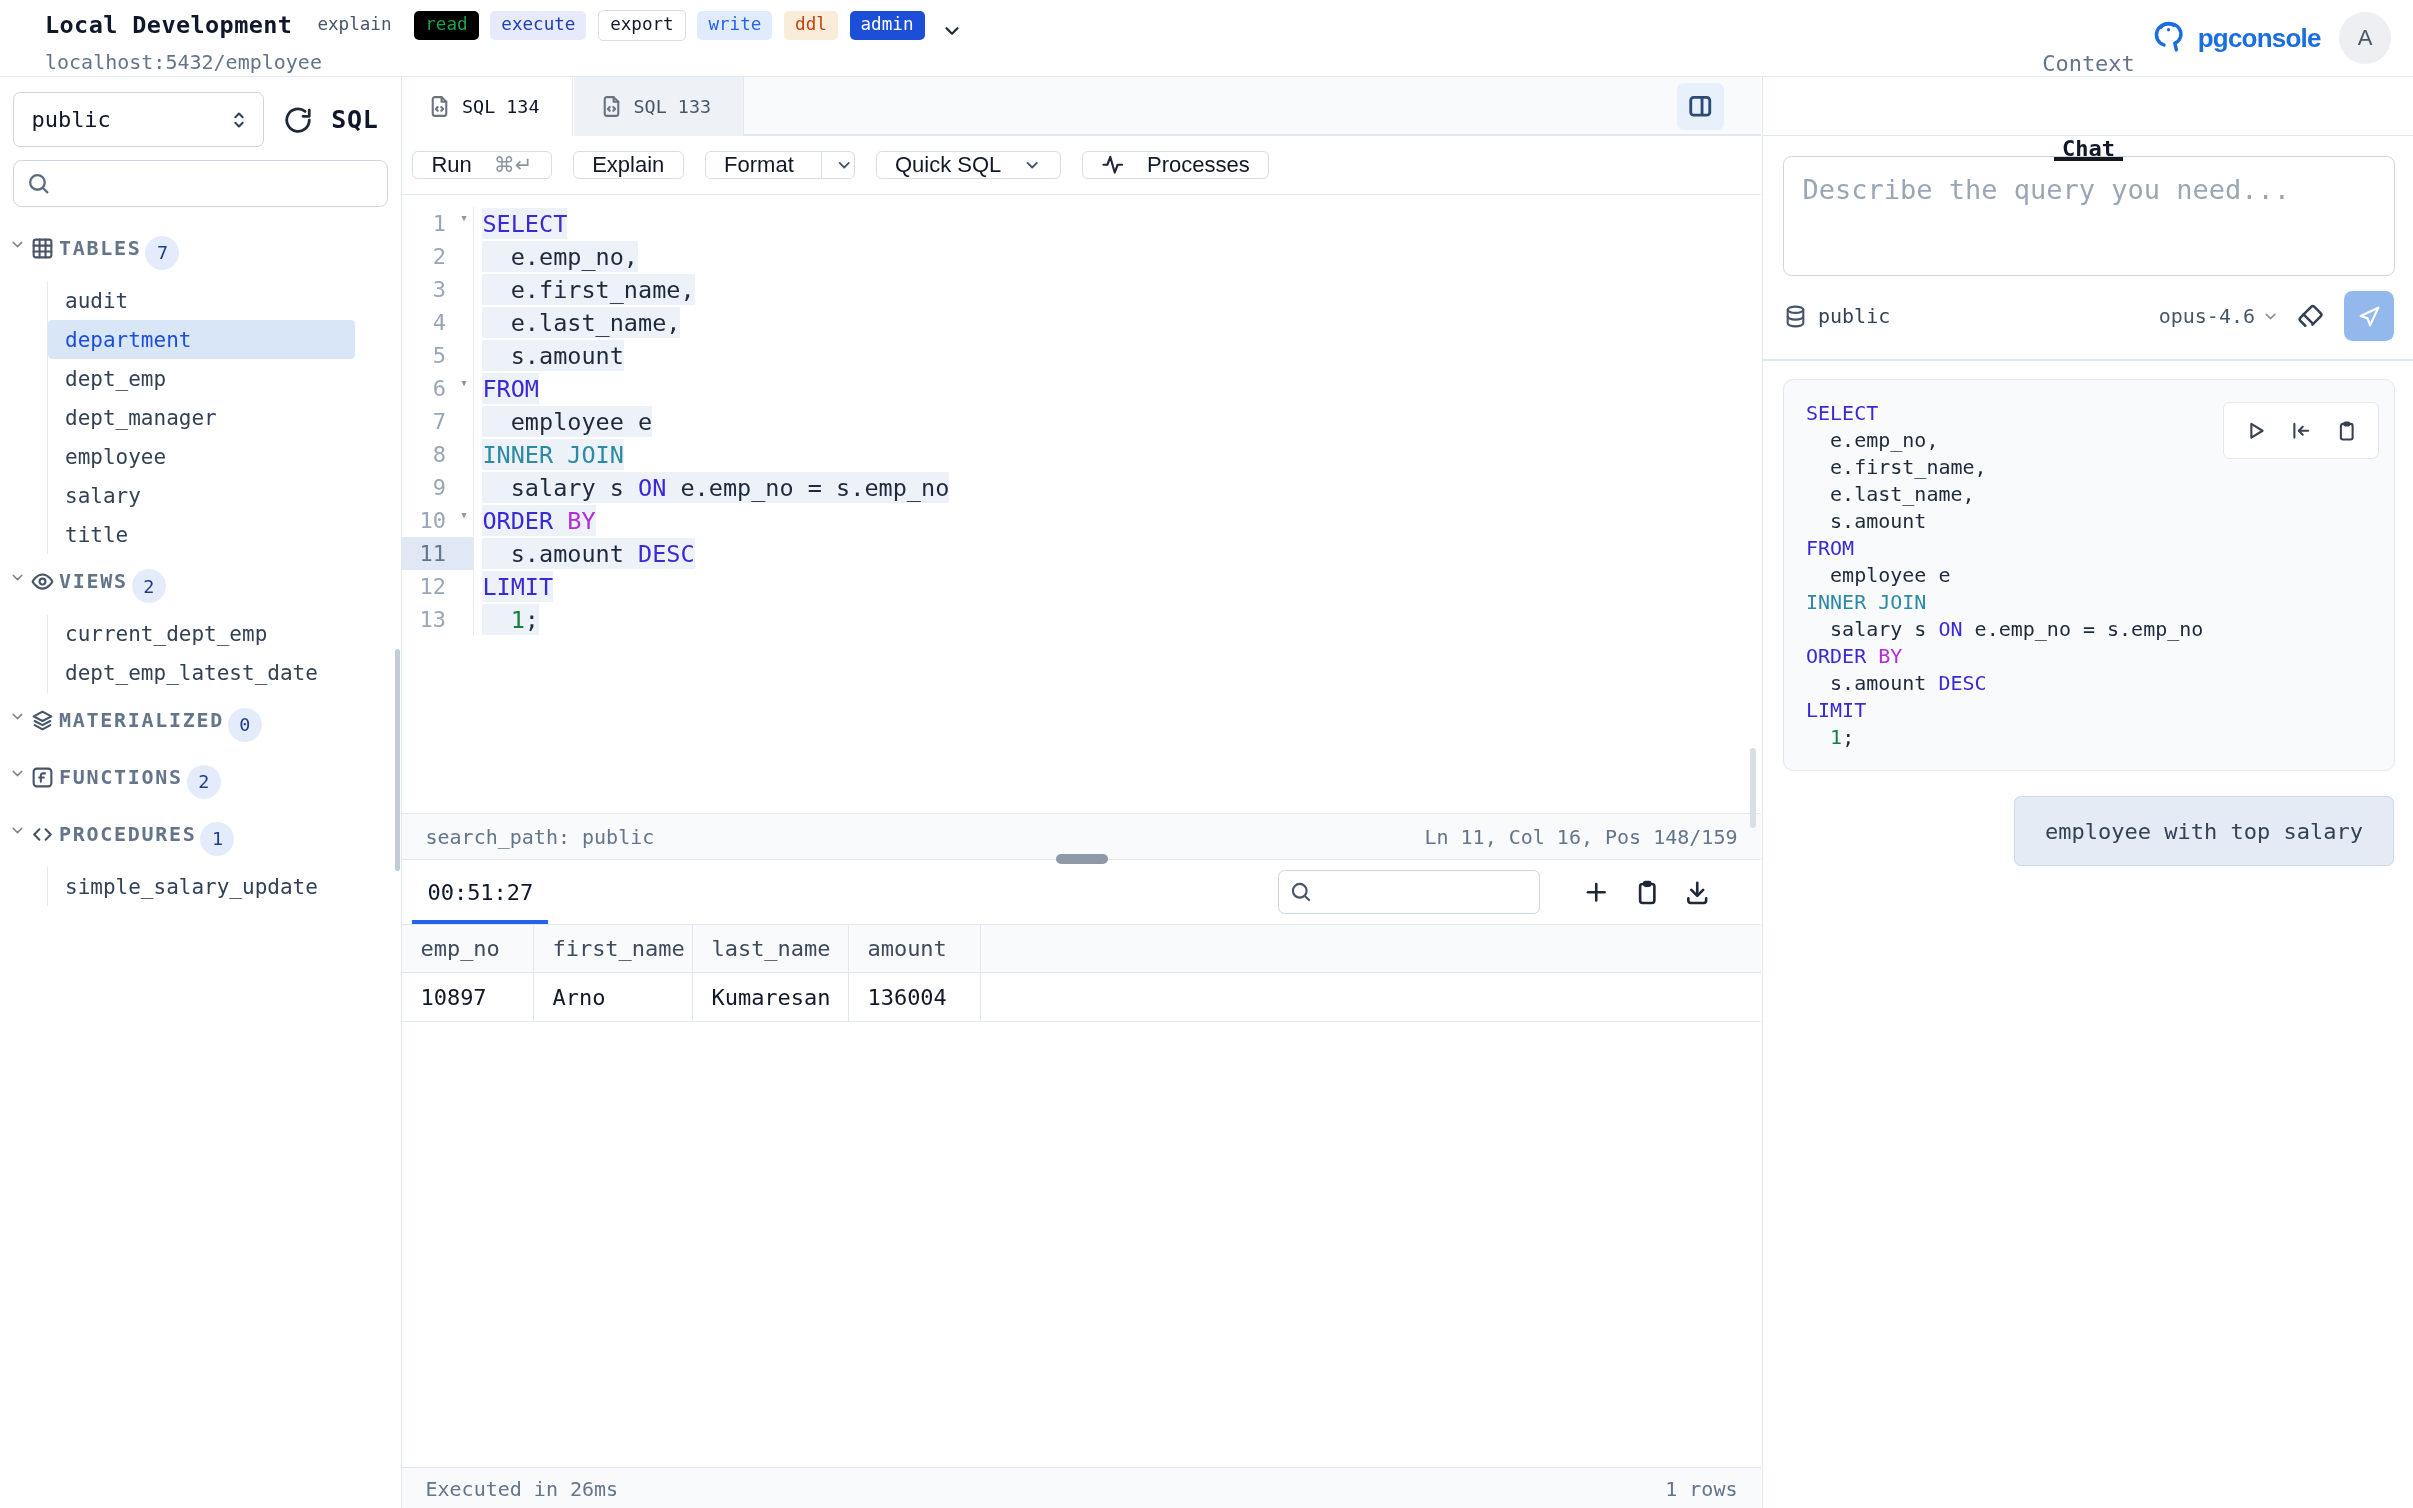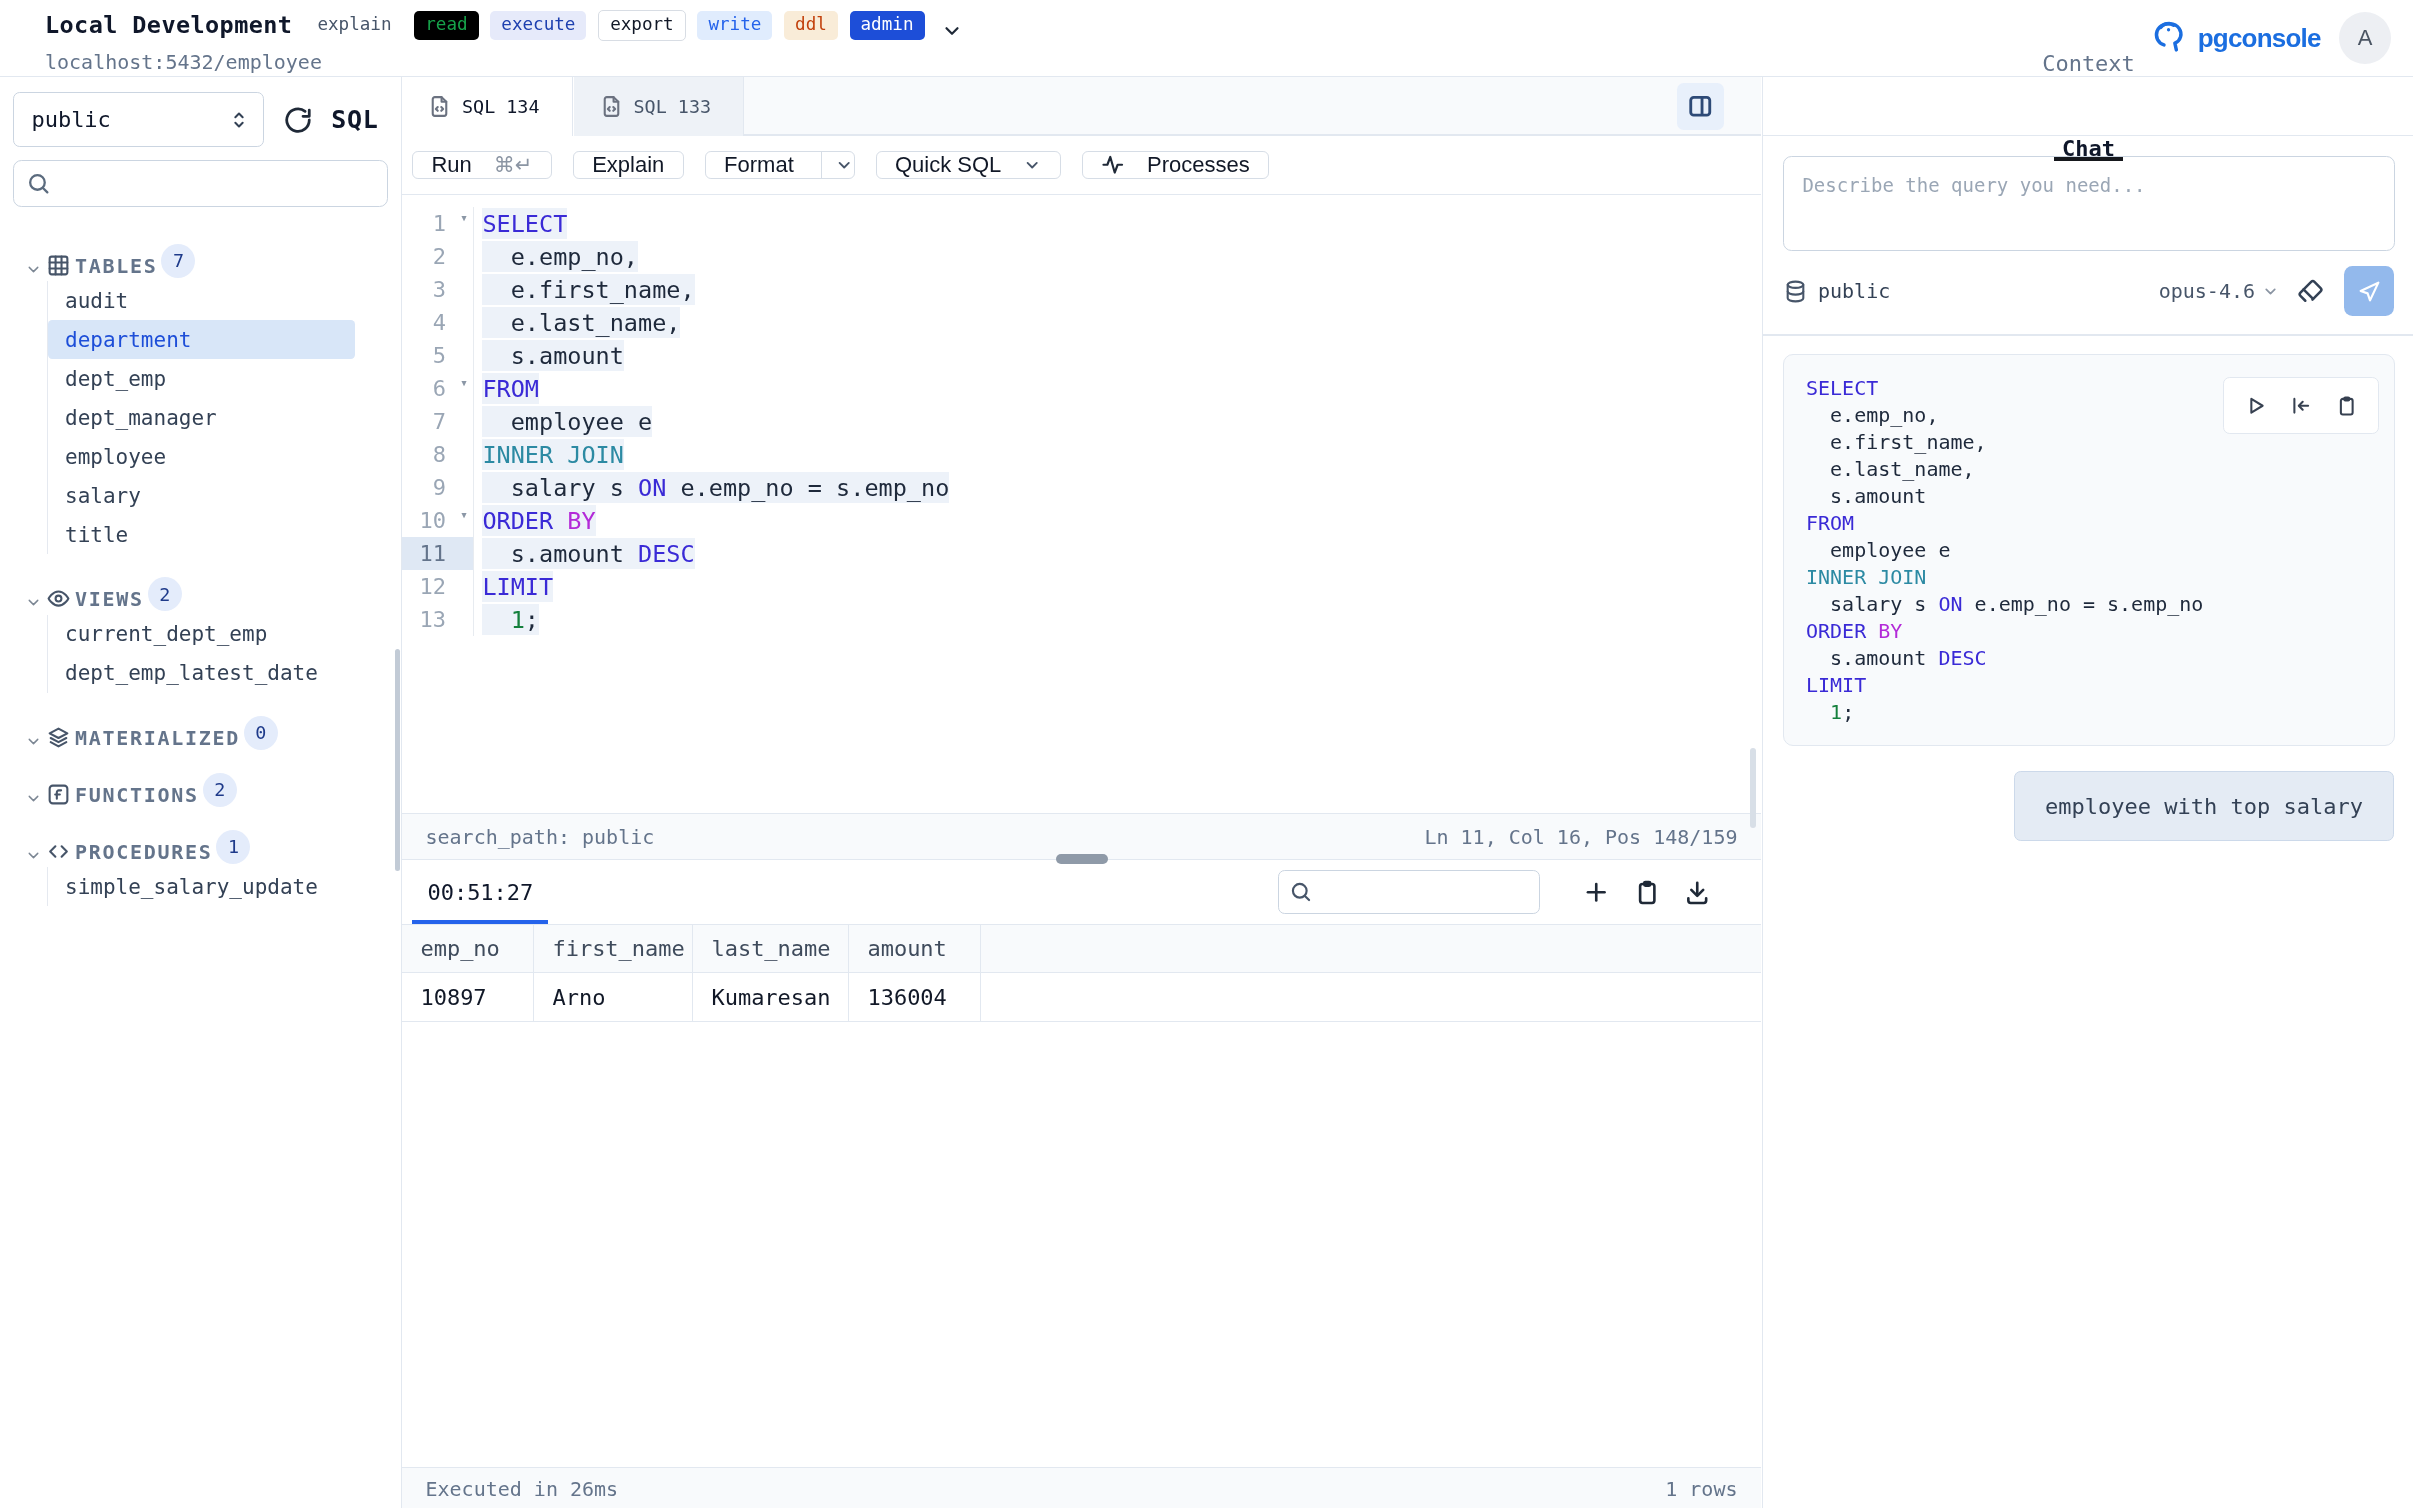--- a/index.html
+++ b/index.html
@@ -40,21 +40,21 @@
   .side-controls{display:flex;align-items:center;gap:18.4px;padding:15px 13.4px 0 13.4px;}
   .schema-select{width:251px;height:55px;border:1.7px solid #cbd5e1;border-radius:6.7px;display:flex;align-items:center;justify-content:space-between;padding:0 13.4px 0 17px;font-size:22px;background:#fff;}
   .schema-select .icn{color:#334155;}
   .refresh-btn{color:#1f2937;background:none;border:none;cursor:pointer;}
   .sql-label{font-size:25px;font-weight:bold;letter-spacing:0.8px;}
   .search-box{margin:13.4px 13.4px 0 13.4px;height:47px;border:1.7px solid #cbd5e1;border-radius:8.4px;display:flex;align-items:center;padding:0 11.7px;gap:8.4px;background:#fff;}
   .search-box .icn{color:#5b6b7e;}
   .search-box input{border:none;outline:none;flex:1;font:inherit;font-size:20px;background:transparent;color:#0f172a;}
   .tree{margin-top:28.5px;}
   .tree-section{margin-bottom:15px;}
-  .sec-head{height:42px;display:flex;align-items:flex-end;padding-left:25px;gap:4px;cursor:pointer;}
+  .sec-head{height:42px;display:flex;align-items:flex-start;padding-left:9px;gap:4px;cursor:pointer;}
   .sec-chev{color:#7c8794;}
   .sec-icn{color:#475569;}
   .sec-label{font-size:20px;font-weight:bold;color:var(--muted);letter-spacing:1.7px;}
   .pill{min-width:34px;height:34px;border-radius:17px;background:#e4ecfb;color:#1e3a8a;font-size:18.4px;display:flex;align-items:center;justify-content:center;padding:0 8.4px;}
   .sec-items{margin:3.4px 0 10px 47px;border-left:1.7px solid #e5e9f0;}
   .sec-items:empty{display:none;margin:0;}
   .tree-item{height:39px;margin-right:46px;display:flex;align-items:center;padding-left:17px;font-size:21px;color:#334155;border-radius:4.2px;cursor:pointer;white-space:nowrap;}
   .tree-item.selected{background:var(--selbg);color:var(--seltx);}
   .side-thumb{position:absolute;right:0.8px;top:572px;width:5px;height:222px;border-radius:2.5px;background:#c2cbd6;}
 
@@ -108,21 +108,21 @@
   .t-cell.fill{flex:1;border-right:none;}
   .res-footer{position:absolute;left:0;right:0;bottom:0;height:42px;background:var(--panel);border-top:1.7px solid var(--border);display:flex;align-items:center;justify-content:space-between;padding:0 23.5px;font-size:20px;color:var(--muted);}
 
   
   .rightpanel{position:absolute;left:1762px;top:77px;width:652px;height:1431px;border-left:1.7px solid var(--border);background:#fff;}
   .rtabbar{position:relative;height:59px;border-bottom:1.7px solid var(--border);display:flex;align-items:center;justify-content:center;gap:60px;flex-direction:column;}
   .rtab{position:relative;font-size:22px;color:var(--muted);height:100%;display:flex;align-items:center;cursor:pointer;}
   .rtab.active{color:#0f172a;font-weight:bold;}
   .rtab.active::after{content:"";position:absolute;left:-8.4px;right:-8.4px;bottom:0;height:4.2px;background:#16181d;}
   .rbody{padding:20px;display:flex;flex-direction:column;}
-  .composer{width:612px;height:95px;border:1.7px solid #cbd5e1;border-radius:8.4px;padding:17px 18.4px;font-family:"DejaVu Sans Mono",monospace;font-size:19px;color:#0f172a;resize:none;outline:none;background:#fff;}
+  .composer{width:612px;height:120px;border:1.7px solid #cbd5e1;border-radius:8.4px;padding:17px 18.4px;font-family:"DejaVu Sans Mono",monospace;font-size:27px;color:#0f172a;resize:none;outline:none;background:#fff;}
   .composer::placeholder{color:#9aa6b5;}
   .meta-row{margin-top:15px;display:flex;align-items:center;justify-content:space-between;}
   .meta-left{display:flex;align-items:center;gap:10px;color:#334155;font-size:20px;}
   .meta-left .icn{color:#475569;}
   .meta-right{display:flex;align-items:center;gap:18.4px;}
   .model-select{display:flex;align-items:center;gap:6.7px;font-size:20px;color:#475569;cursor:pointer;}
   .model-select .chev{color:#8b95a3;}
   .eraser-btn{color:#334155;}
   .send-btn{width:50px;height:50px;border:none;border-radius:8.4px;background:#93b9ec;display:flex;align-items:center;justify-content:center;cursor:pointer;color:#fff;}
   .rdivider{height:1.7px;background:var(--border);margin:18.4px -20px 0 -20px;}

